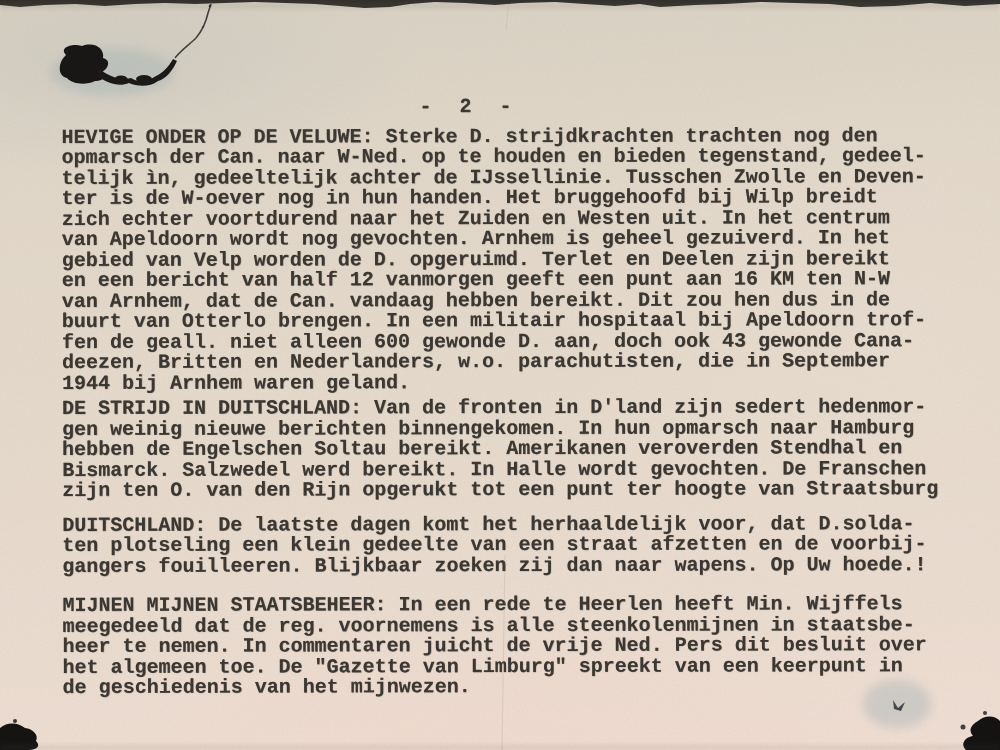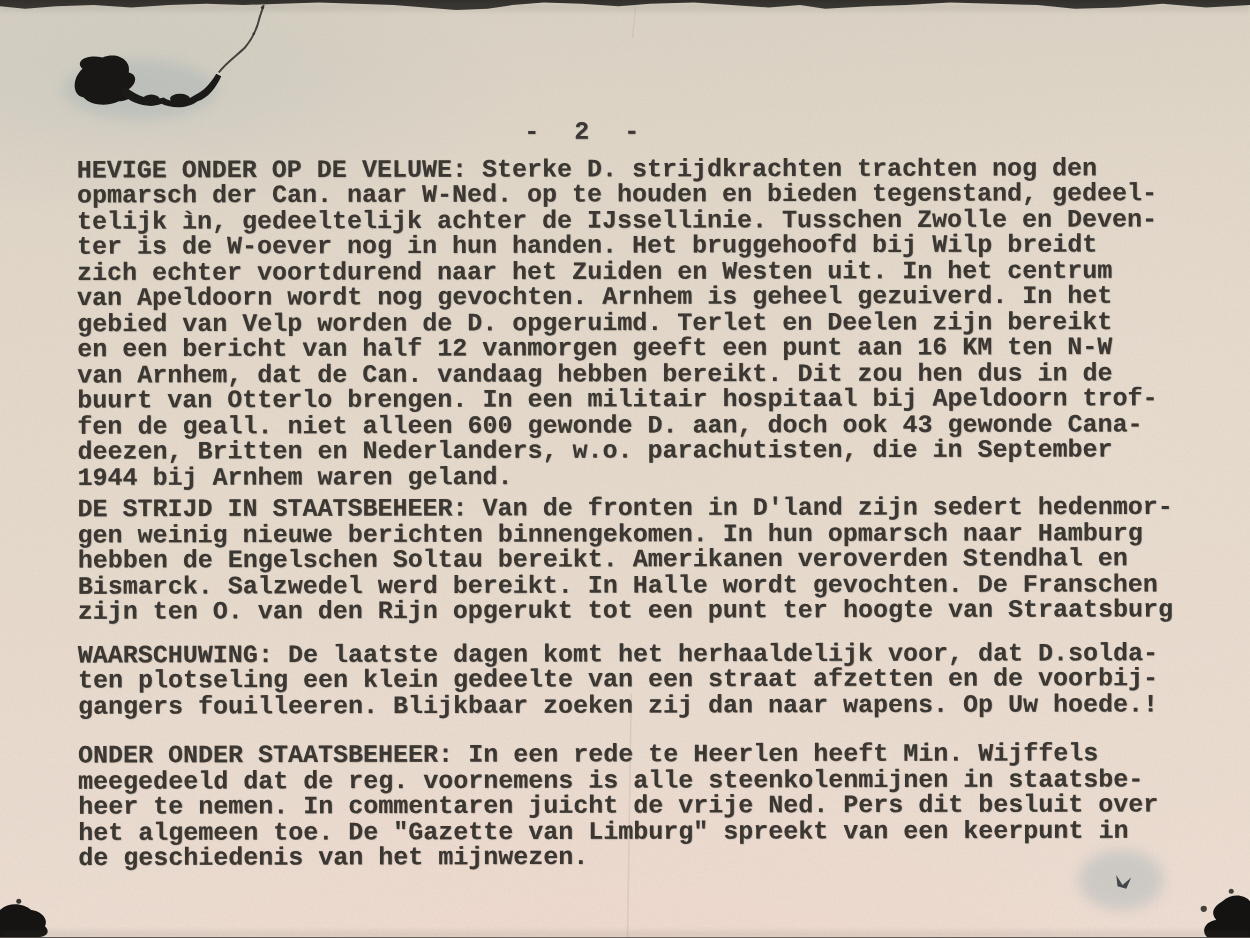--- a/index.html
+++ b/index.html
@@ -65,35 +65,35 @@
       <div class="line">gebied van Velp worden de D. opgeruimd. Terlet en Deelen zijn bereikt</div>
       <div class="line">en een bericht van half 12 vanmorgen geeft een punt aan 16 KM ten N-W</div>
       <div class="line">van Arnhem, dat de Can. vandaag hebben bereikt. Dit zou hen dus in de</div>
       <div class="line">buurt van Otterlo brengen. In een militair hospitaal bij Apeldoorn trof-</div>
       <div class="line">fen de geall. niet alleen 600 gewonde D. aan, doch ook 43 gewonde Cana-</div>
       <div class="line">deezen, Britten en Nederlanders, w.o. parachutisten, die in September</div>
       <div class="line">1944 bij Arnhem waren geland.</div>
     </div>
 
     <div class="para gap-m">
-      <div class="line"><span class="sec-title">DE STRIJD IN STAATSBEHEER:</span><span> Van de fronten in D'land zijn sedert hedenmor-</span></div>
+      <div class="line"><span class="sec-title">DE STRIJD IN DUITSCHLAND:</span><span> Van de fronten in D'land zijn sedert hedenmor-</span></div>
       <div class="line">gen weinig nieuwe berichten binnengekomen. In hun opmarsch naar Hamburg</div>
       <div class="line">hebben de Engelschen Soltau bereikt. Amerikanen veroverden Stendhal en</div>
       <div class="line">Bismarck. Salzwedel werd bereikt. In Halle wordt gevochten. De Franschen</div>
       <div class="line">zijn ten O. van den Rijn opgerukt tot een punt ter hoogte van Straatsburg</div>
     </div>
 
     <div class="para gap-l">
-      <div class="line"><span class="sec-title">WAARSCHUWING:</span><span> De laatste dagen komt het herhaaldelijk voor, dat D.solda-</span></div>
+      <div class="line"><span class="sec-title">DUITSCHLAND:</span><span> De laatste dagen komt het herhaaldelijk voor, dat D.solda-</span></div>
       <div class="line">ten plotseling een klein gedeelte van een straat afzetten en de voorbij-</div>
       <div class="line">gangers fouilleeren. Blijkbaar zoeken zij dan naar wapens. Op Uw hoede.!</div>
     </div>
 
     <div class="para">
-      <div class="line"><span class="sec-title">ONDER ONDER STAATSBEHEER:</span><span> In een rede te Heerlen heeft Min. Wijffels</span></div>
+      <div class="line"><span class="sec-title">MIJNEN MIJNEN STAATSBEHEER:</span><span> In een rede te Heerlen heeft Min. Wijffels</span></div>
       <div class="line">meegedeeld dat de reg. voornemens is alle steenkolenmijnen in staatsbe-</div>
       <div class="line">heer te nemen. In commentaren juicht de vrije Ned. Pers dit besluit over</div>
       <div class="line">het algemeen toe. De "Gazette van Limburg" spreekt van een keerpunt in</div>
       <div class="line">de geschiedenis van het mijnwezen.</div>
     </div>
   </div>
 
   <svg class="artifact-layer" width="1000" height="750" viewBox="0 0 1000 750" xmlns="http://www.w3.org/2000/svg">
     <defs>
       <filter id="soft" x="-60%" y="-60%" width="220%" height="220%">

